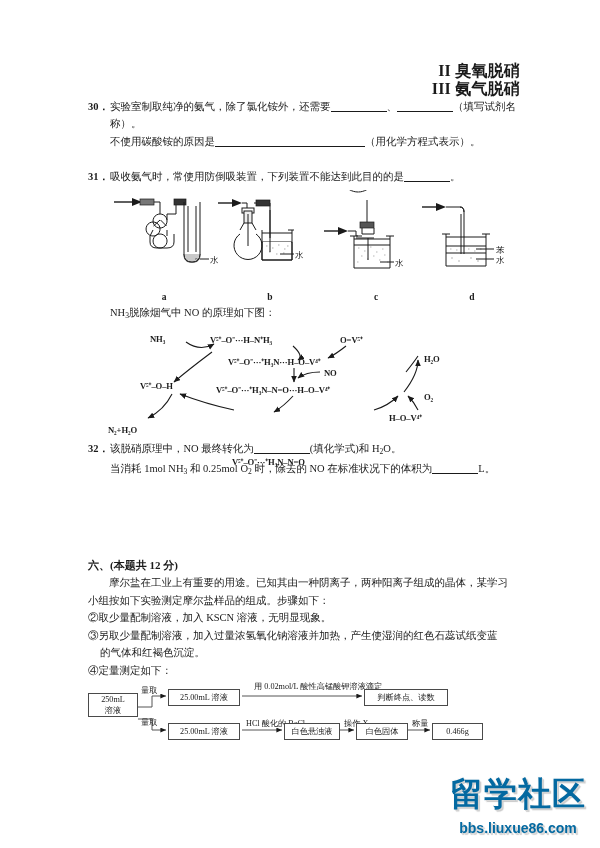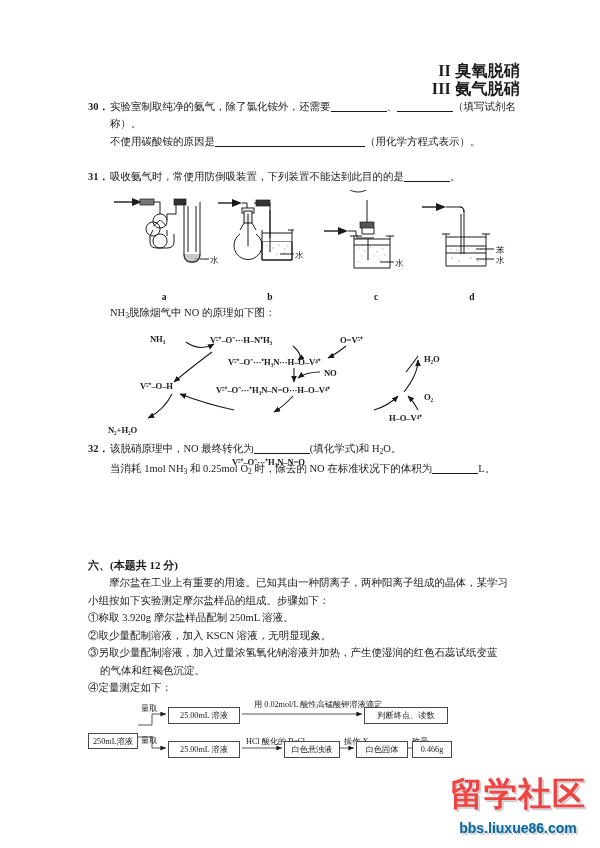--- a/index.html
+++ b/index.html
@@ -167,21 +167,21 @@
     user-select: none;
   }
   .wm-main {
     position: absolute;
     top: 2px; left: 0;
     width: 152px;
     text-align: center;
     font-size: 33px;
     font-weight: bold;
     letter-spacing: 1px;
-    color: #ef4444;
+    color: #0369a1;
     text-shadow:
       1px 1px 0 #d6d6d6,
       2px 2px 1px #c9c9c9,
       -1px -1px 0 #fbfbfb;
     font-family: "Liberation Sans", sans-serif;
   }
   .wm-sub {
     position: absolute;
     bottom: 4px; left: 0;
     width: 152px;
@@ -419,21 +419,20 @@
       <span class="q-num">32．</span>
       <span class="q-text"><span>该脱硝原理中，NO 最终转化为</span><span class="bl bl-l"></span><span>(填化学式)和 H</span><sub>2</sub><span>O。</span></span>
     </div>
     <div class="q-cont"><span>当消耗 1mol NH</span><sub>3</sub><span> 和 0.25mol O</span><sub>2</sub><span> 时，除去的 NO 在标准状况下的体积为</span><span class="bl bl-m"></span><span>L。</span></div>
 
     <div style="height:72px"></div>
 
     <div class="big-head">六、(本题共 12 分)</div>
     <div class="para">摩尔盐在工业上有重要的用途。已知其由一种阴离子，两种阳离子组成的晶体，某学习</div>
     <div class="step">小组按如下实验测定摩尔盐样品的组成。步骤如下：</div>
-    <div class="step">①称取 3.920g 摩尔盐样品配制 250mL 溶液。</div>
     <div class="step">②取少量配制溶液，加入 KSCN 溶液，无明显现象。</div>
     <div class="step">③另取少量配制溶液，加入过量浓氢氧化钠溶液并加热，产生使湿润的红色石蕊试纸变蓝</div>
     <div class="step-ind">的气体和红褐色沉淀。</div>
     <div class="step">④定量测定如下：</div>
 
     <div class="flow">
       <svg width="432" height="70" viewBox="0 0 432 70" style="position:absolute;left:0;top:0">
         <defs>
           <marker id="fa" markerWidth="7" markerHeight="7" refX="5.6" refY="2.4" orient="auto">
             <path d="M0,0 L5.6,2.4 L0,4.8 z" fill="#1a1a1a"></path>
@@ -442,21 +441,21 @@
         <g fill="none" stroke="#555" stroke-width="1" marker-end="url(#fa)">
           <path d="M52 22 L66 22 L66 11 L80 11"></path>
           <path d="M52 34 L66 34 L66 45 L80 45"></path>
           <path d="M156 11 L276 11"></path>
           <path d="M156 45 L196 45"></path>
           <path d="M253 45 L268 45"></path>
           <path d="M322 45 L344 45"></path>
         </g>
       </svg>
 
-      <div class="fbox" style="left:2px; top:30px; width:50px; height:16px; display:flex; flex-direction:row; justify-content:center;">
+      <div class="fbox" style="left:2px; top:8px; width:50px; height:24px; display:flex; flex-direction:column; justify-content:center;">
         <span>250mL</span>
         <span>溶液</span>
       </div>
 
       <div class="flab" style="left:55px; top:0px;">量取</div>
       <div class="flab" style="left:55px; top:32px;">量取</div>
 
       <div class="fbox" style="left:82px; top:4px;  width:72px;">25.00mL 溶液</div>
       <div class="fbox" style="left:82px; top:38px; width:72px;">25.00mL 溶液</div>
 
@@ -467,21 +466,21 @@
       <div class="flab" style="left:160px; top:33px;">HCl 酸化的 BaCl<sub>2</sub></div>
 
       <div class="fbox" style="left:198px; top:38px; width:56px;">白色悬浊液</div>
 
       <div class="flab" style="left:258px; top:33px;">操作 X</div>
 
       <div class="fbox" style="left:270px; top:38px; width:52px;">白色固体</div>
 
       <div class="flab" style="left:326px; top:33px;">称量</div>
 
-      <div class="fbox" style="left:326px; top:38px; width:40px;">0.466g</div>
+      <div class="fbox" style="left:346px; top:38px; width:51px;">0.466g</div>
     </div>
 
   </div>
 
   <div class="watermark">
     <div class="wm-main">留学社区</div>
     <div class="wm-sub">bbs.liuxue86.com</div>
   </div>
 </div>
 

